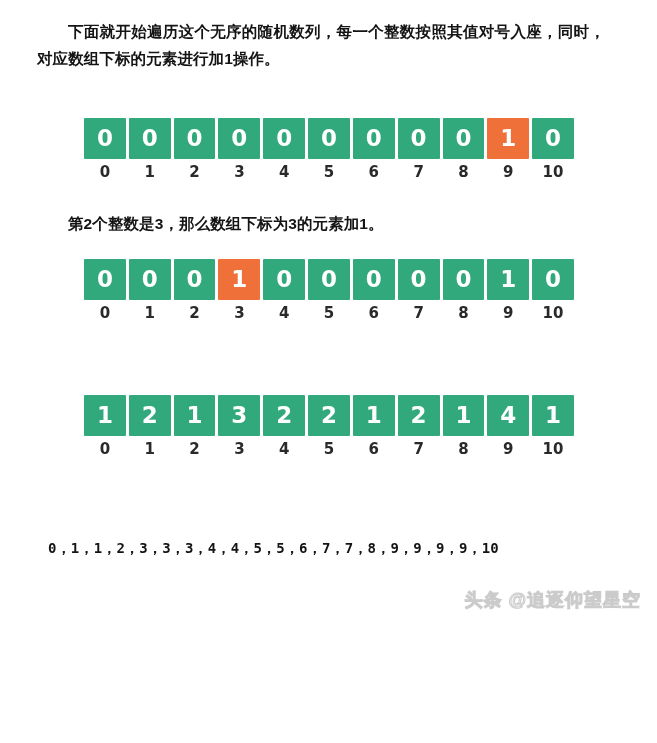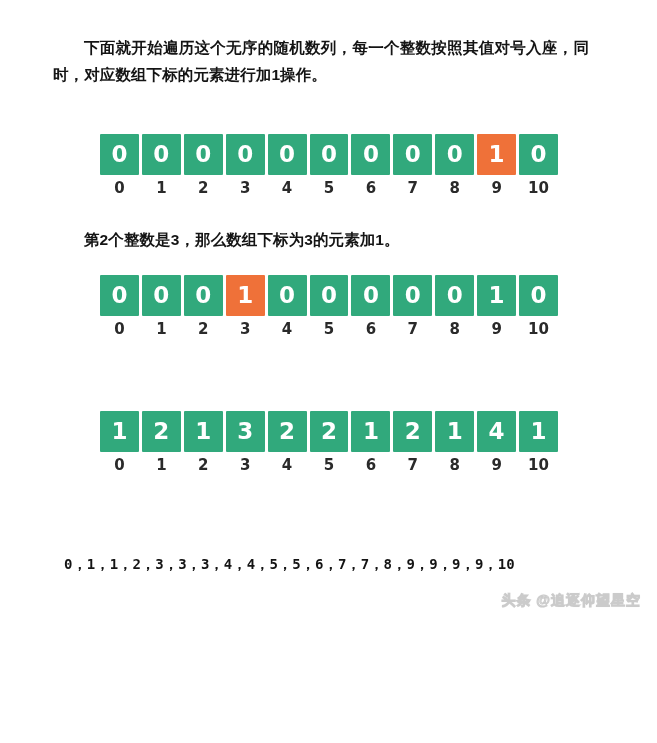--- a/index.html
+++ b/index.html
@@ -16,21 +16,21 @@
     font-family: "Liberation Sans", "DejaVu Sans", sans-serif;
     color: #1b1b1b;
     -webkit-font-smoothing: antialiased;
   }
 
   .page {
     position: relative;
     width: 657px;
     height: 625px;
     box-sizing: border-box;
-    padding: 16px;
+    padding: 0;
   }
 
   
   .para {
     font-size: 15.5px;
     line-height: 27px;
     color: #141414;
     margin: 0;
     padding: 0 52px 0 37px;
     letter-spacing: 0.1px;
@@ -99,21 +99,21 @@
   .sp-24 { height: 24px; }
   .sp-26 { height: 26px; }
   .sp-28 { height: 28px; }
   .sp-32 { height: 32px; }
 
   
   .watermark {
     position: absolute;
     right: 16px;
     bottom: 14px;
-    font-size: 14px;
+    font-size: 18px;
     font-weight: 700;
     color: #ffffff;
     letter-spacing: 1px;
     line-height: 22px;
     -webkit-text-stroke: 1px #c9c9c9;
     text-shadow: 0 0 1px #d2d2d2;
     opacity: 0.95;
     white-space: nowrap;
     user-select: none;
   }

